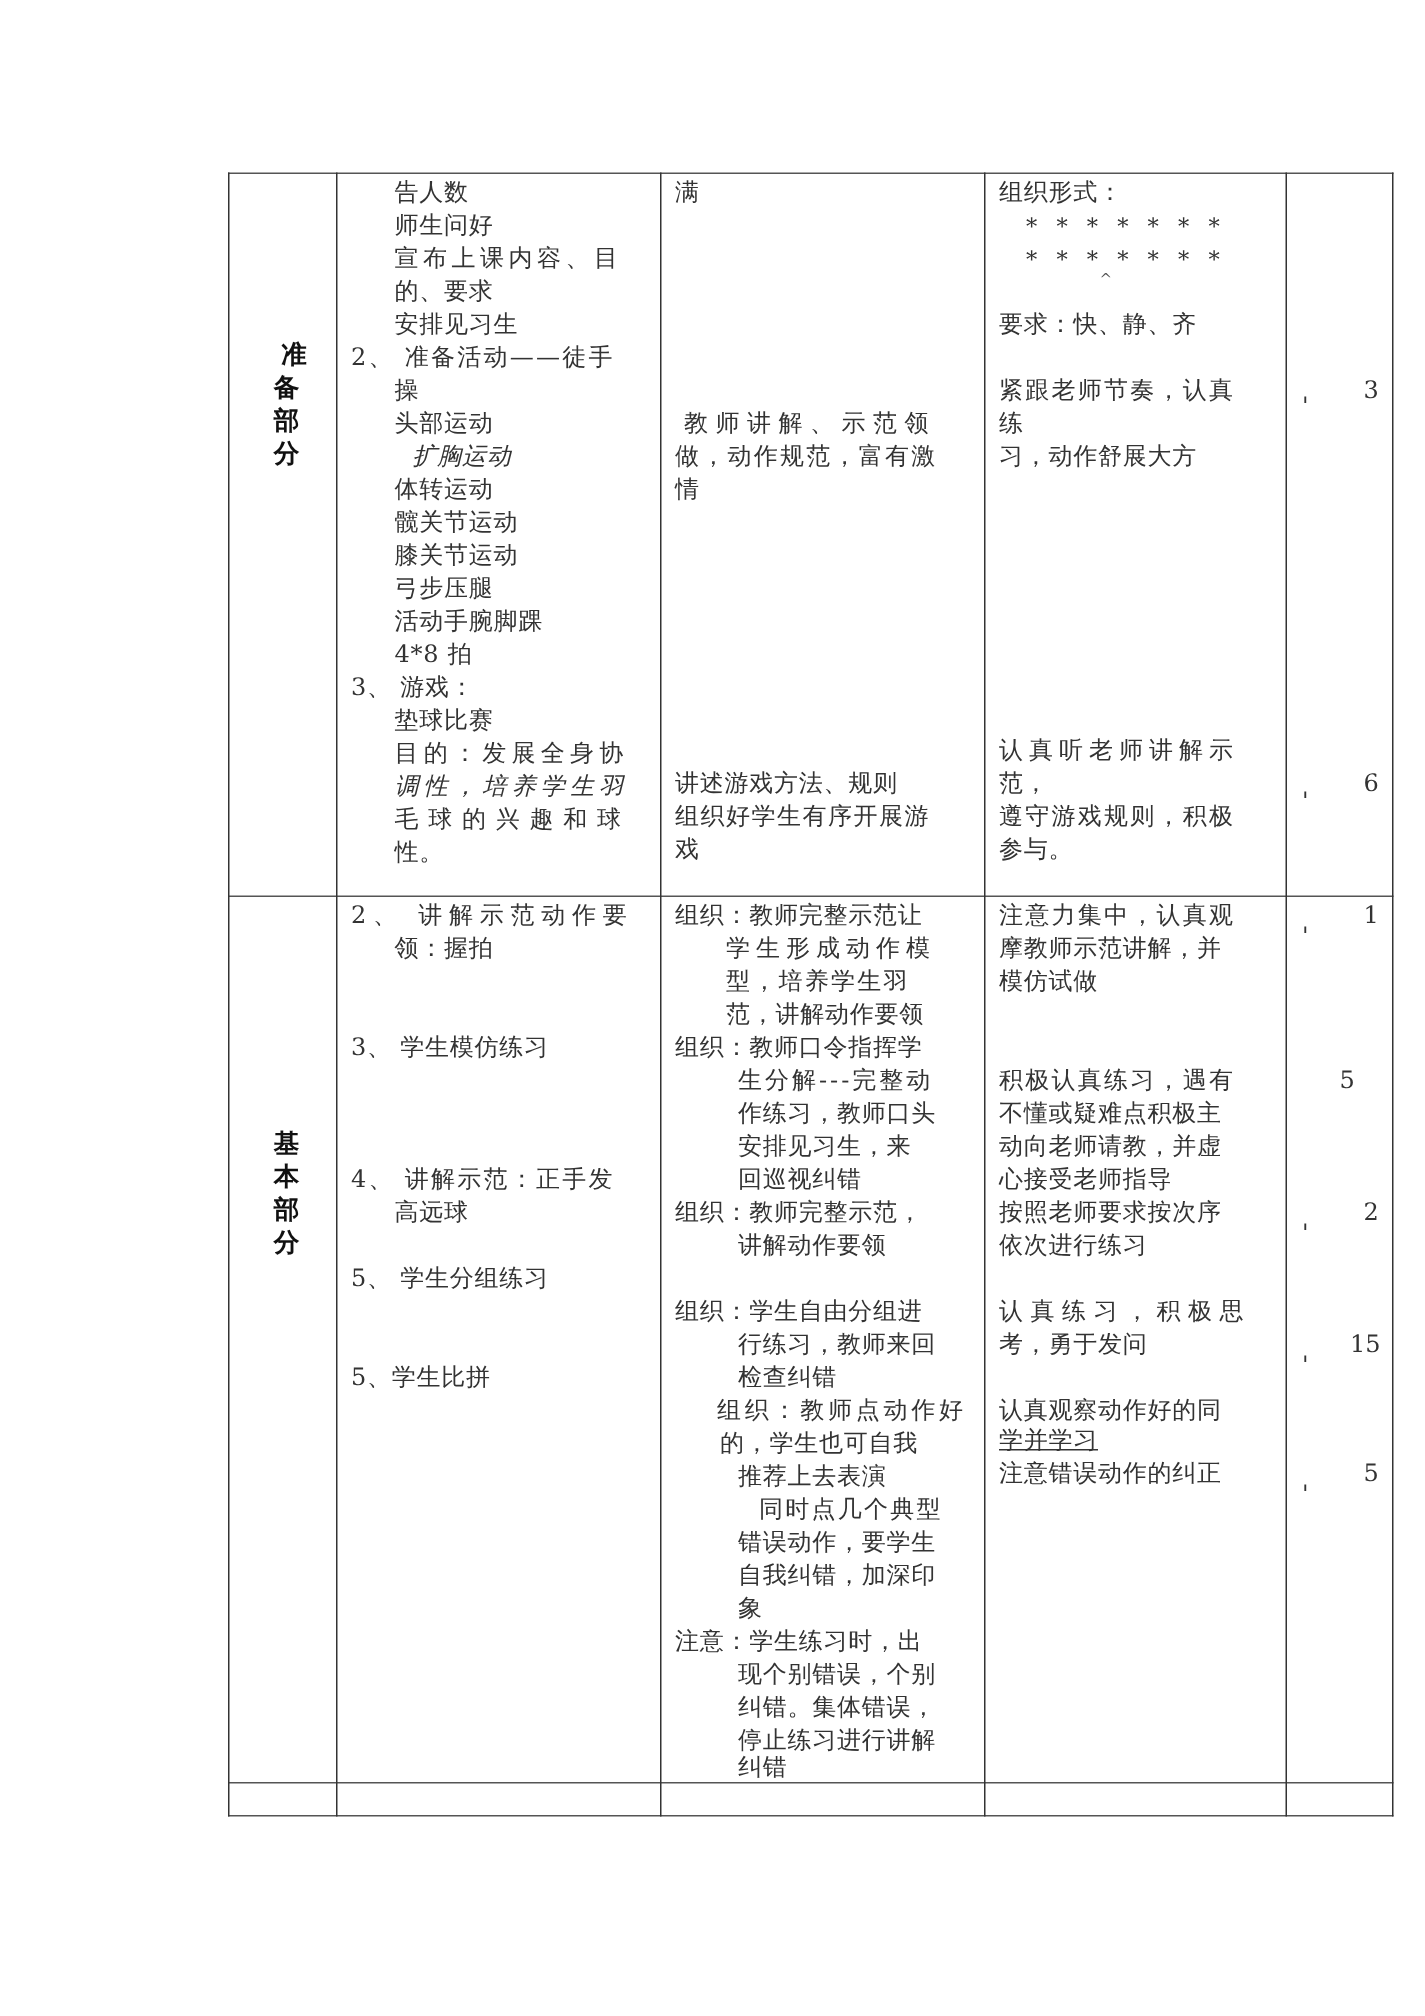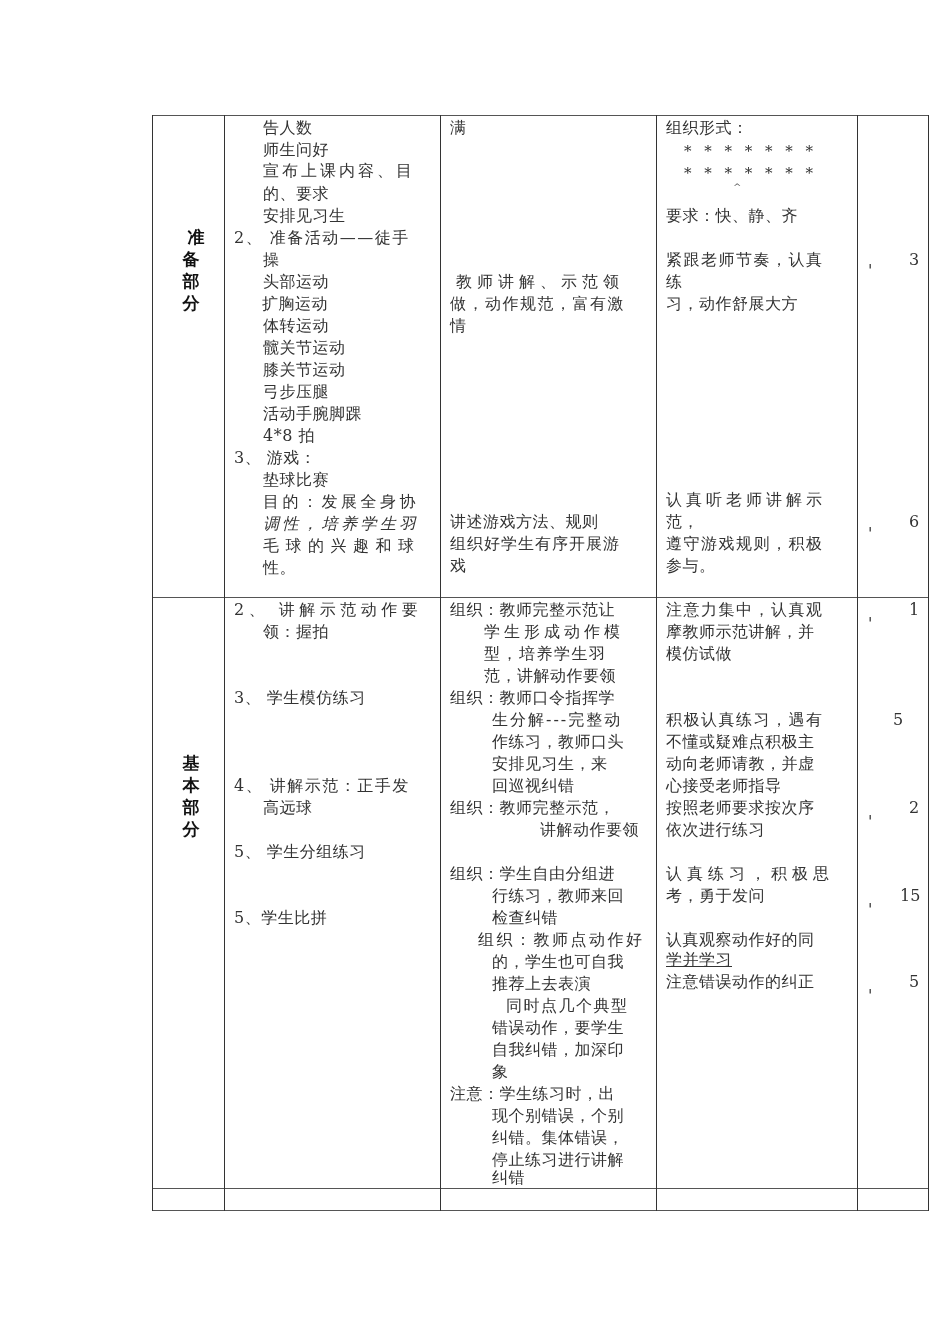--- a/index.html
+++ b/index.html
@@ -36,27 +36,27 @@
 
   <div class="sec" style="left:176px; top:226px;">
     <span style="padding-left:10px;">准</span>
     <span>备</span>
     <span>部</span>
     <span>分</span>
   </div>
 
   <div class="txt" style="left:263px; top:117px;">告人数</div>
   <div class="txt" style="left:263px; top:139px;">师生问好</div>
-  <div class="txt" style="left:263px; top:161px; letter-spacing:3px;font-family:Liberation Mono, monospace;">宣布上课内容、目</div>
+  <div class="txt" style="left:263px; top:161px; letter-spacing:3px;">宣布上课内容、目</div>
   <div class="txt" style="left:263px; top:183px;">的、要求</div>
   <div class="txt" style="left:263px; top:205px;">安排见习生</div>
   <div class="txt" style="left:234px; top:227px; letter-spacing:1.5px;">2、 准备活动——徒手</div>
   <div class="txt" style="left:263px; top:249px;">操</div>
   <div class="txt" style="left:263px; top:271px;">头部运动</div>
-  <div class="txt" style="left:262px; top:293px;">扩胸运动</div>
+  <div class="txt" style="left:275px; top:293px;font-style:italic;">扩胸运动</div>
   <div class="txt" style="left:263px; top:315px;">体转运动</div>
   <div class="txt" style="left:263px; top:337px;">髋关节运动</div>
   <div class="txt" style="left:263px; top:359px;">膝关节运动</div>
   <div class="txt" style="left:263px; top:381px;">弓步压腿</div>
   <div class="txt" style="left:263px; top:403px;">活动手腕脚踝</div>
   <div class="txt" style="left:263px; top:425px;">4*8 拍</div>
   <div class="txt" style="left:234px; top:447px;">3、 游戏：</div>
   <div class="txt" style="left:263px; top:469px;">垫球比赛</div>
   <div class="txt" style="left:263px; top:491px; letter-spacing:3.5px;">目的：发展全身协</div>
   <div class="txt" style="left:263px; top:513px; letter-spacing:3.5px;font-style:italic;">调性，培养学生羽</div>
@@ -107,26 +107,26 @@
   <div class="txt" style="left:450px; top:599px;">组织：教师完整示范让</div>
   <div class="txt" style="left:484px; top:621px; letter-spacing:4px;">学生形成动作模</div>
   <div class="txt" style="left:484px; top:643px; letter-spacing:1.5px;">型，培养学生羽</div>
   <div class="txt" style="left:484px; top:665px;">范，讲解动作要领</div>
   <div class="txt" style="left:450px; top:687px;">组织：教师口令指挥学</div>
   <div class="txt" style="left:492px; top:709px; letter-spacing:2px;">生分解---完整动</div>
   <div class="txt" style="left:492px; top:731px;">作练习，教师口头</div>
   <div class="txt" style="left:492px; top:753px;">安排见习生，来</div>
   <div class="txt" style="left:492px; top:775px;">回巡视纠错</div>
   <div class="txt" style="left:450px; top:797px;">组织：教师完整示范，</div>
-  <div class="txt" style="left:492px; top:819px;margin-left:48px;">讲解动作要领</div>
+  <div class="txt" style="left:492px; top:819px;">讲解动作要领</div>
   <div class="txt" style="left:450px; top:863px;">组织：学生自由分组进</div>
   <div class="txt" style="left:492px; top:885px;">行练习，教师来回</div>
   <div class="txt" style="left:492px; top:907px;">检查纠错</div>
   <div class="txt" style="left:450px; top:929px; letter-spacing:2.5px;margin-left:28px;">组织：教师点动作好</div>
-  <div class="txt" style="left:492px; top:951px;">的，学生也可自我</div>
+  <div class="txt" style="left:480px; top:951px;">的，学生也可自我</div>
   <div class="txt" style="left:492px; top:973px;">推荐上去表演</div>
   <div class="txt" style="left:506px; top:995px; letter-spacing:1.5px;">同时点几个典型</div>
   <div class="txt" style="left:492px; top:1017px;">错误动作，要学生</div>
   <div class="txt" style="left:492px; top:1039px;">自我纠错，加深印</div>
   <div class="txt" style="left:492px; top:1061px;">象</div>
   <div class="txt" style="left:450px; top:1083px;">注意：学生练习时，出</div>
   <div class="txt" style="left:492px; top:1105px;">现个别错误，个别</div>
   <div class="txt" style="left:492px; top:1127px;text-align:right;">纠错。集体错误，</div>
   <div class="txt" style="left:492px; top:1149px;">停止练习进行讲解</div>
   <div class="txt" style="left:492px; top:1167px;">纠错</div>

